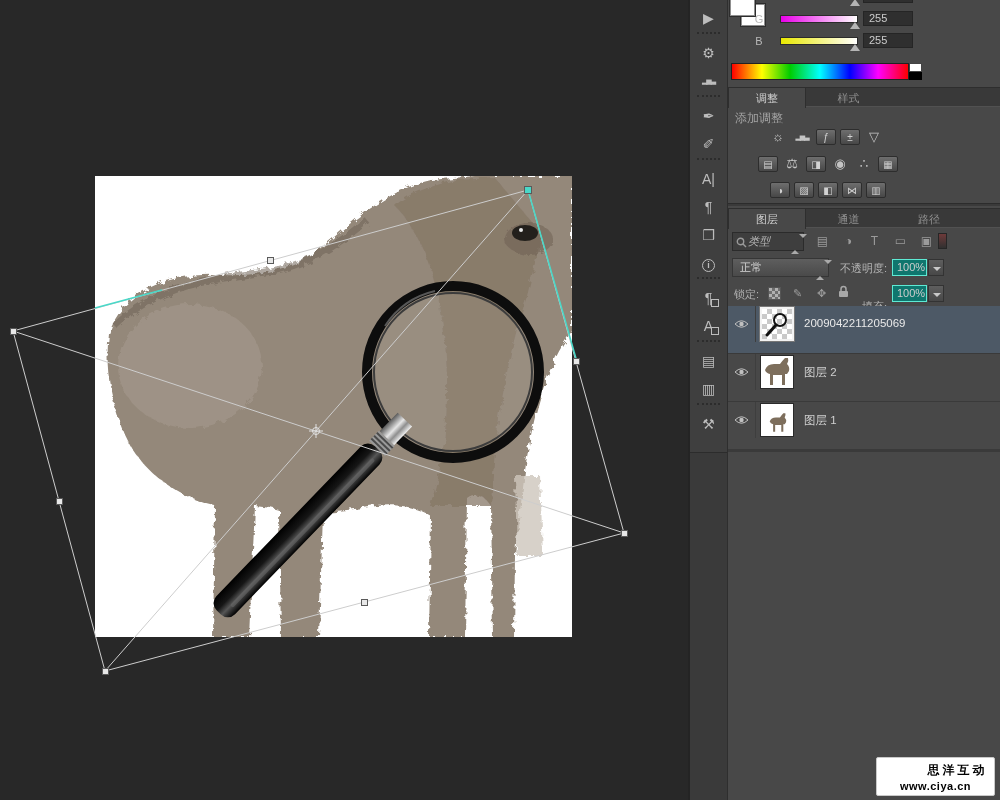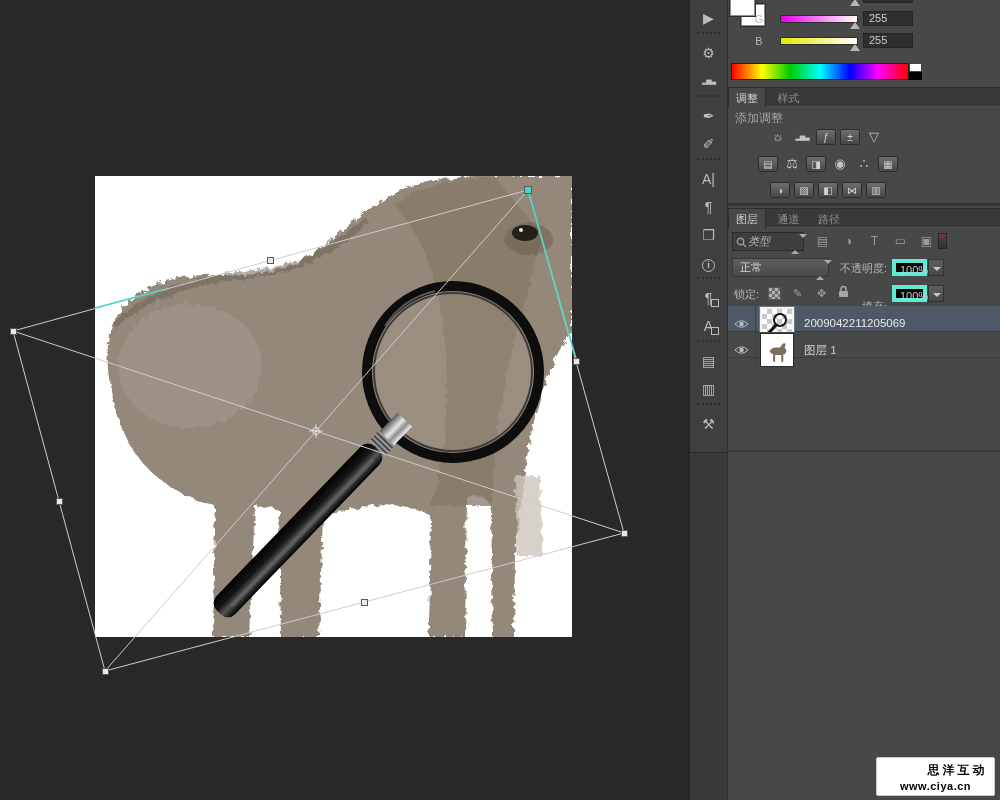--- a/index.html
+++ b/index.html
@@ -43,21 +43,21 @@
   #grad-g { background:linear-gradient(90deg,#e800e8,#ffffff); }
   #grad-b { background:linear-gradient(90deg,#e8e800,#ffffff); }
   #spectrum { position:absolute; left:3px; top:63px; width:178px; height:17px; border:1px solid #222;
     background:linear-gradient(90deg,#f00,#ff0 17%,#0c0 33%,#0ff 50%,#00f 67%,#f0f 83%,#f00); }
   #spec-white { position:absolute; left:181px; top:63px; width:13px; height:9px; background:#fff; border:1px solid #444; }
   #spec-black { position:absolute; left:181px; top:72px; width:13px; height:8px; background:#000; }
 
   
   .tabbar { position:absolute; left:0; width:272px; height:20px; background:#393939;
     border-top:1px solid #2e2e2e; border-bottom:1px solid #515151; }
-  .tab { display:inline-block; height:20px; line-height:20px; padding:0 7px; font-size:11px;
+  .tab { display:inline-block; height:20px; line-height:20px; padding:0 27px; font-size:11px;
     color:#8f8f8f; cursor:default; }
   .tab.active { background:#484848; color:#d0d0d0; border-left:1px solid #2e2e2e; border-right:1px solid #2e2e2e; }
   #adjust-tabs { top:87px; } #layer-tabs { top:208px; }
 
   #add-adjust { position:absolute; left:7px; top:110px; color:#a3a3a3; font-size:12px;font-family:Liberation Mono, monospace; }
   .adj-row { position:absolute; display:flex; gap:4px; }
   #adj-row1 { left:40px; top:129px; } #adj-row2 { left:30px; top:156px; } #adj-row3 { left:42px; top:182px; }
   .adj-icon { width:20px; height:16px; text-align:center; line-height:15px; font-size:10px; color:#d2d2d2;
     background:linear-gradient(#6e6e6e,#474747); border:1px solid #2d2d2d; border-radius:2px; cursor:default; }
   .adj-icon.bare { background:none; border:none; font-size:13px; color:#c4c4c4; }
@@ -75,38 +75,38 @@
   .filt-icons { position:absolute; left:86px; top:233px; display:flex; gap:9px; }
   .filt-icon { width:17px; height:17px; text-align:center; line-height:17px; font-size:12px; color:#9b9b9b; cursor:default; }
   #filter-toggle { position:absolute; left:210px; top:233px; width:9px; height:16px;
     background:linear-gradient(#6e3a3a,#303030); border:1px solid #262626; }
 
   #blend-select { position:absolute; left:4px; top:258px; width:97px; height:19px;
     background:linear-gradient(#5e5e5e,#4a4a4a); border:1px solid #363636; color:#d5d5d5;
     font-size:11px; line-height:17px; padding-left:7px; }
   .fieldlabel { position:absolute; color:#b2b2b2; font-size:11px; }
   #opacity-label { left:112px; top:261px; } #fill-label { left:134px; top:299px;font-family:Liberation Serif, serif; } #lock-label { left:6px; top:287px; }
-  .valbox { position:absolute; width:35px; height:17px; background:#000000; border:4px solid #5eead4;
+  .valbox { position:absolute; width:35px; height:17px; background:#0f766e; border:1px solid #5eead4;
     color:#cccccc; font-size:11px; line-height:15px; padding-left:4px; }
   #opacity-value { left:164px; top:259px; } #fill-value { left:164px; top:285px; }
   .drop-btn { position:absolute; width:16px; height:17px; background:linear-gradient(#5e5e5e,#484848);
     border:1px solid #333; }
   #opacity-btn { left:200px; top:259px; } #fill-btn { left:200px; top:285px; }
   .drop-btn::after { content:""; position:absolute; left:4px; top:7px; width:0; height:0;
     border-left:4px solid transparent; border-right:4px solid transparent; border-top:4px solid #c9c9c9; }
   .lock-icons { position:absolute; left:40px; top:284px; display:flex; gap:9px; align-items:center; }
   .lock-icon { width:15px; height:15px; text-align:center; line-height:15px; font-size:11px; color:#9b9b9b; }
   .checker-sm { width:13px; height:13px; background:#b0b0b0;
     background-image:linear-gradient(45deg,#6e6e6e 25%,transparent 25%,transparent 75%,#6e6e6e 75%),
       linear-gradient(45deg,#6e6e6e 25%,transparent 25%,transparent 75%,#6e6e6e 75%);
     background-size:6px 6px; background-position:0 0,3px 3px; border:1px solid #555; }
 
   
   #layer-list { position:absolute; left:0; top:306px; width:272px; }
-  .layer-row { position:relative; width:272px; height:26px; background:#484848; border-bottom:1px solid #3a3a3a; cursor:default; }
+  .layer-row { position:relative; width:272px; height:48px; background:#484848; border-bottom:1px solid #3a3a3a; cursor:default; }
   .layer-row.selected { background:#4d5966; }
   .eye-cell { position:absolute; left:0; top:0; width:28px; height:36px; border-right:1px solid #3e3e3e;
     display:flex; align-items:center; justify-content:center; }
   .thumb { position:absolute; left:32px; top:1px; width:34px; height:34px; background:#fff; border:1px solid #2a2a2a; }
   .thumb.checker { background:#fff;
     background-image:linear-gradient(45deg,#c9c9c9 25%,transparent 25%,transparent 75%,#c9c9c9 75%),
       linear-gradient(45deg,#c9c9c9 25%,transparent 25%,transparent 75%,#c9c9c9 75%);
     background-size:10px 10px; background-position:0 0,5px 5px;
     border:2px solid #f2f2f2; outline:1px solid #777; }
   .layer-name { position:absolute; left:76px; top:11px; font-size:11.5px; color:#cfcfcf; }
@@ -349,20 +349,35 @@
         </div>
         <div class="thumb checker">
           <svg width="30" height="30" viewBox="0 0 30 30">
             <circle cx="18" cy="11" r="6" fill="none" stroke="#111" stroke-width="2"></circle>
             <line x1="14" y1="16" x2="5" y2="26" stroke="#111" stroke-width="3" stroke-linecap="round"></line>
           </svg>
         </div>
         <span class="layer-name">2009042211205069</span>
       </div>
 
+      <div class="layer-row">
+        <div class="eye-cell">
+          <svg width="15" height="10" viewBox="0 0 15 10">
+            <path d="M1,5 Q7.5,-1.5 14,5 Q7.5,11.5 1,5 Z" fill="none" stroke="#c0c0c0"></path>
+            <circle cx="7.5" cy="5" r="2.2" fill="#c0c0c0"></circle>
+          </svg>
+        </div>
+        <div class="thumb">
+          <svg width="32" height="32" viewBox="0 0 32 32">
+            <path fill="#7d6e5c" d="M4,14 Q6,8 13,8 L19,8 Q22,4 24,2 L27,2 Q28,5 26,8 Q29,11 28,15 L26,18 L24,18
+              L24,29 L21,29 L21,19 L12,19 L12,29 L9,29 L9,18 Q5,17 4,14 Z"></path>
+          </svg>
+        </div>
+        <span class="layer-name">图层 2</span>
+      </div>
 
       <div class="layer-row">
         <div class="eye-cell">
           <svg width="15" height="10" viewBox="0 0 15 10">
             <path d="M1,5 Q7.5,-1.5 14,5 Q7.5,11.5 1,5 Z" fill="none" stroke="#c0c0c0"></path>
             <circle cx="7.5" cy="5" r="2.2" fill="#c0c0c0"></circle>
           </svg>
         </div>
         <div class="thumb">
           <svg width="32" height="32" viewBox="0 0 32 32">

